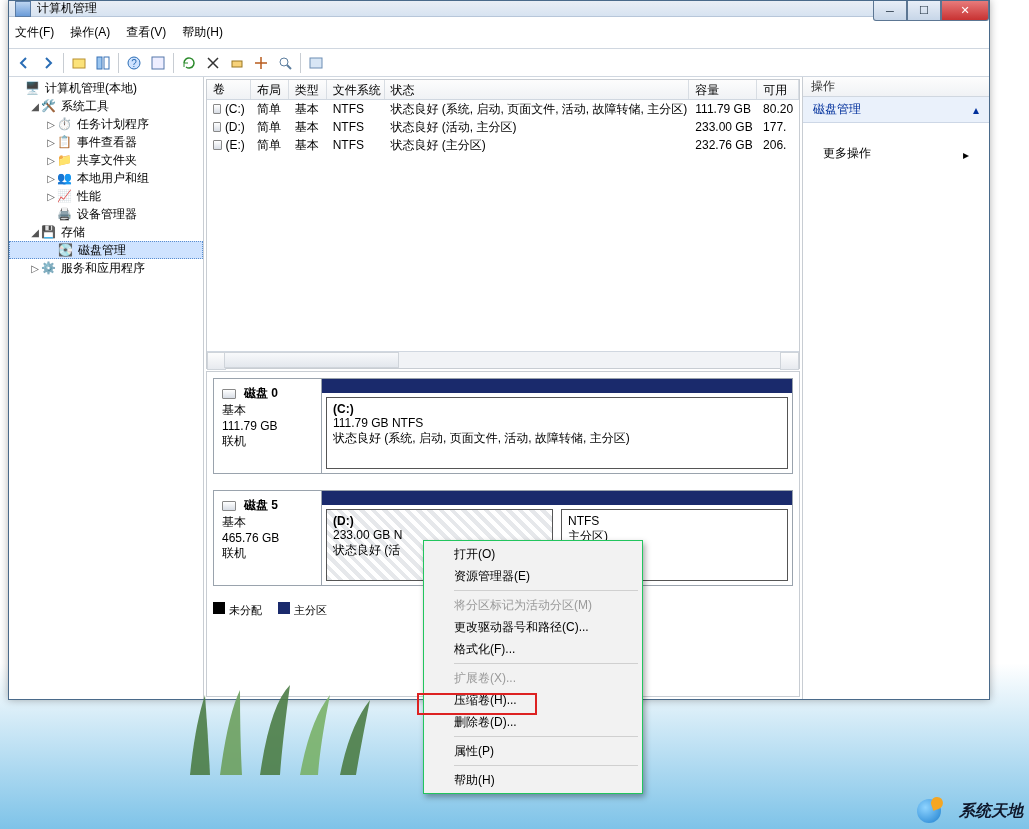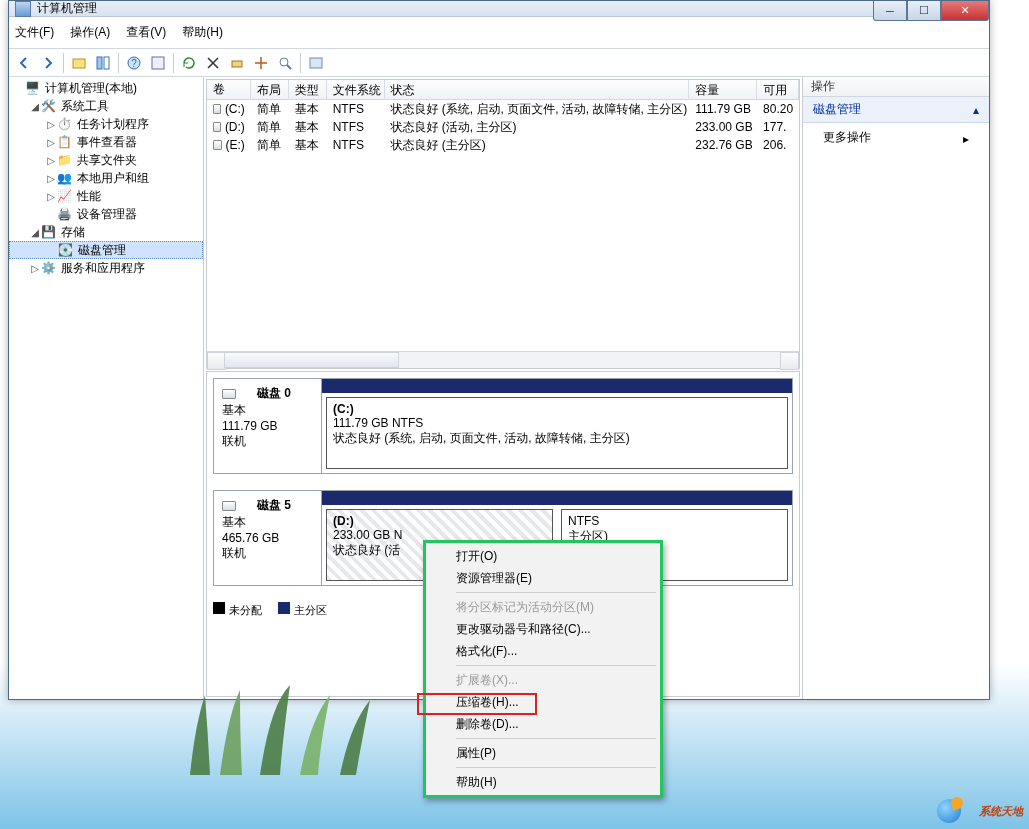--- a/index.html
+++ b/index.html
@@ -209,21 +209,21 @@
     border: 1px solid #9aa3ad;
     display: flex;
     margin-bottom: 16px;
     min-height: 96px;
   }
   .disk-info {
     width: 108px;
     border-right: 1px solid #9aa3ad;
     padding: 6px 8px;
   }
-  .disk-info .disk-name { font-weight: bold; display:flex; align-items:center; gap:17px; }
+  .disk-info .disk-name { font-weight: bold; display:flex; align-items:center; gap:4px; }
   .disk-parts { flex: 1; display: flex; flex-direction: column; }
   .disk-parts-header {
     height: 14px;
     background: #1a2a6c;
   }
   .disk-parts-row { flex:1; display: flex; }
   .partition {
     border: 1px solid #555;
     margin: 4px;
     padding: 4px 6px;
@@ -258,30 +258,30 @@
   }
   .actions-section {
     background: #eaf1fb;
     padding: 4px 10px;
     border-bottom: 1px solid #cdd7e6;
     display:flex; justify-content: space-between; align-items:center;
     color:#00309c;
   }
   .actions-item {
     padding: 6px 20px;
-    display:flex; justify-content: space-between; align-items:flex-end;
+    display:flex; justify-content: space-between; align-items:flex-end;margin-top:16px;
   }
 
   
   .context-menu {
     position: absolute;
     left: 423px; top: 540px;
-    width: 240px;
+    width: 220px;
     background: #f2f2f2;
-    border: 3px solid #22c55e;
+    border: 1px solid #22c55e;
     box-shadow: 2px 3px 6px rgba(0,0,0,.35);
     padding: 2px;
     z-index: 50;
   }
   .ctx-item {
     height: 22px;
     display: flex; align-items: center;
     padding: 0 14px 0 28px;
     color: #000;
   }
@@ -299,24 +299,24 @@
     z-index: 60;
     pointer-events: none;
   }
 
   
   .brand {
     position: absolute;
     right: 6px; bottom: 6px;
     display: flex; align-items: center;
     gap: 18px;
-    font-size: 11px;
+    font-size: 16px;
     font-style: italic;
     font-weight: bold;
-    color: #c2410c;
+    color: #0f172a;
   }
   .brand .globe {
     width: 24px; height: 24px;
     border-radius: 50%;
     background: radial-gradient(circle at 35% 35%, #8fd4ff, #1d7fcf);
     position: relative;
   }
   .brand .globe::after{
     content:""; position:absolute; left:14px; top:-2px;
     width:12px;height:12px;

